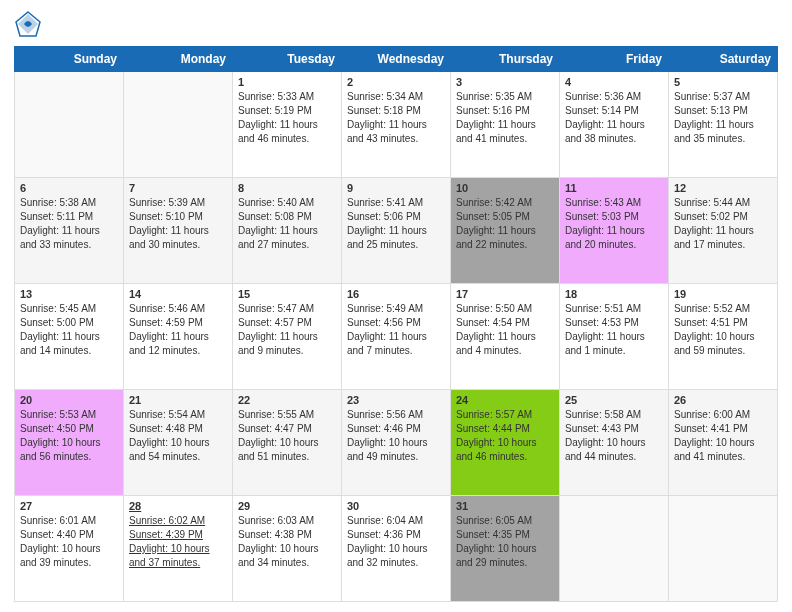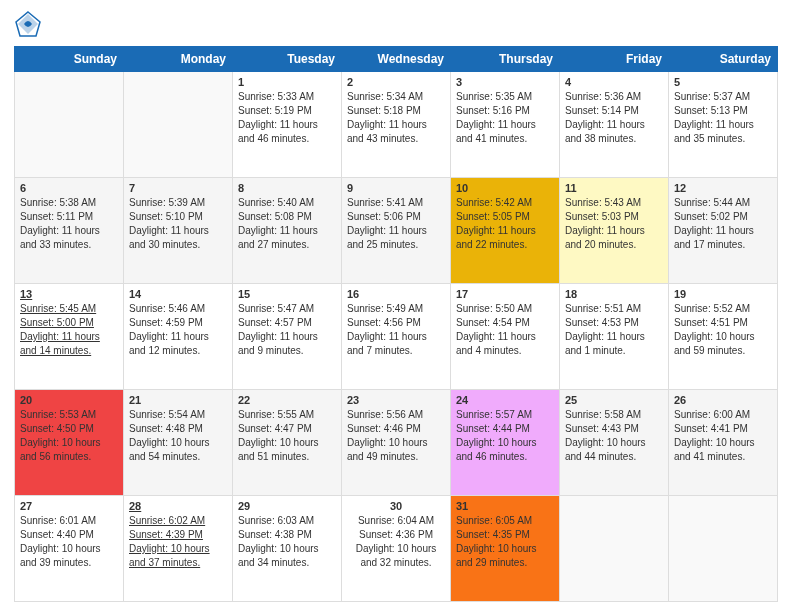--- a/index.html
+++ b/index.html
@@ -181,35 +181,35 @@
             <div class="day-info">Sunrise: 5:39 AM<br>Sunset: 5:10 PM<br>Daylight: 11 hours and 30 minutes.</div>
           </td>
           <td style="background: rgb(245, 245, 245);">
             <span class="day-num">8</span>
             <div class="day-info">Sunrise: 5:40 AM<br>Sunset: 5:08 PM<br>Daylight: 11 hours and 27 minutes.</div>
           </td>
           <td style="background: rgb(245, 245, 245);">
             <span class="day-num">9</span>
             <div class="day-info">Sunrise: 5:41 AM<br>Sunset: 5:06 PM<br>Daylight: 11 hours and 25 minutes.</div>
           </td>
-          <td style="background: #eab308;">
+          <td style="background: #a3a3a3;">
             <span class="day-num">10</span>
             <div class="day-info">Sunrise: 5:42 AM<br>Sunset: 5:05 PM<br>Daylight: 11 hours and 22 minutes.</div>
           </td>
-          <td style="background: #fef9c3;">
+          <td style="background: #f0abfc;">
             <span class="day-num">11</span>
             <div class="day-info">Sunrise: 5:43 AM<br>Sunset: 5:03 PM<br>Daylight: 11 hours and 20 minutes.</div>
           </td>
           <td style="background: rgb(245, 245, 245);">
             <span class="day-num">12</span>
             <div class="day-info">Sunrise: 5:44 AM<br>Sunset: 5:02 PM<br>Daylight: 11 hours and 17 minutes.</div>
           </td>
         </tr>
         <tr>
-          <td style="background: rgb(255, 255, 255); text-decoration: underline;">
+          <td style="background: rgb(255, 255, 255);">
             <span class="day-num">13</span>
             <div class="day-info">Sunrise: 5:45 AM<br>Sunset: 5:00 PM<br>Daylight: 11 hours and 14 minutes.</div>
           </td>
           <td style="background: rgb(255, 255, 255);">
             <span class="day-num">14</span>
             <div class="day-info">Sunrise: 5:46 AM<br>Sunset: 4:59 PM<br>Daylight: 11 hours and 12 minutes.</div>
           </td>
           <td style="background: rgb(255, 255, 255);">
             <span class="day-num">15</span>
             <div class="day-info">Sunrise: 5:47 AM<br>Sunset: 4:57 PM<br>Daylight: 11 hours and 9 minutes.</div>
@@ -225,37 +225,37 @@
           <td style="background: rgb(255, 255, 255);">
             <span class="day-num">18</span>
             <div class="day-info">Sunrise: 5:51 AM<br>Sunset: 4:53 PM<br>Daylight: 11 hours and 1 minute.</div>
           </td>
           <td style="background: rgb(255, 255, 255); margin-left: 30px;">
             <span class="day-num">19</span>
             <div class="day-info">Sunrise: 5:52 AM<br>Sunset: 4:51 PM<br>Daylight: 10 hours and 59 minutes.</div>
           </td>
         </tr>
         <tr>
-          <td style="background: #ef4444;">
+          <td style="background: #f0abfc;">
             <span class="day-num">20</span>
             <div class="day-info">Sunrise: 5:53 AM<br>Sunset: 4:50 PM<br>Daylight: 10 hours and 56 minutes.</div>
           </td>
           <td style="background: rgb(245, 245, 245);">
             <span class="day-num">21</span>
             <div class="day-info">Sunrise: 5:54 AM<br>Sunset: 4:48 PM<br>Daylight: 10 hours and 54 minutes.</div>
           </td>
           <td style="background: rgb(245, 245, 245);">
             <span class="day-num">22</span>
             <div class="day-info">Sunrise: 5:55 AM<br>Sunset: 4:47 PM<br>Daylight: 10 hours and 51 minutes.</div>
           </td>
           <td style="background: rgb(245, 245, 245);">
             <span class="day-num">23</span>
             <div class="day-info">Sunrise: 5:56 AM<br>Sunset: 4:46 PM<br>Daylight: 10 hours and 49 minutes.</div>
           </td>
-          <td style="background: #f0abfc;">
+          <td style="background: #84cc16;">
             <span class="day-num">24</span>
             <div class="day-info">Sunrise: 5:57 AM<br>Sunset: 4:44 PM<br>Daylight: 10 hours and 46 minutes.</div>
           </td>
           <td style="background: rgb(245, 245, 245);">
             <span class="day-num">25</span>
             <div class="day-info">Sunrise: 5:58 AM<br>Sunset: 4:43 PM<br>Daylight: 10 hours and 44 minutes.</div>
           </td>
           <td style="background: rgb(245, 245, 245);">
             <span class="day-num">26</span>
             <div class="day-info">Sunrise: 6:00 AM<br>Sunset: 4:41 PM<br>Daylight: 10 hours and 41 minutes.</div>
@@ -267,25 +267,25 @@
             <div class="day-info">Sunrise: 6:01 AM<br>Sunset: 4:40 PM<br>Daylight: 10 hours and 39 minutes.</div>
           </td>
           <td style="background: rgb(255, 255, 255); text-decoration: underline;">
             <span class="day-num">28</span>
             <div class="day-info">Sunrise: 6:02 AM<br>Sunset: 4:39 PM<br>Daylight: 10 hours and 37 minutes.</div>
           </td>
           <td style="background: rgb(255, 255, 255);">
             <span class="day-num">29</span>
             <div class="day-info">Sunrise: 6:03 AM<br>Sunset: 4:38 PM<br>Daylight: 10 hours and 34 minutes.</div>
           </td>
-          <td style="background: rgb(255, 255, 255); text-align: center;">
+          <td style="background: rgb(255, 255, 255);">
             <span class="day-num">30</span>
             <div class="day-info">Sunrise: 6:04 AM<br>Sunset: 4:36 PM<br>Daylight: 10 hours and 32 minutes.</div>
           </td>
-          <td style="background: #f97316;">
+          <td style="background: #a3a3a3;">
             <span class="day-num">31</span>
             <div class="day-info">Sunrise: 6:05 AM<br>Sunset: 4:35 PM<br>Daylight: 10 hours and 29 minutes.</div>
           </td>
           <td class="empty-cell"></td>
           <td class="empty-cell"></td>
         </tr>
       </tbody>
   </table>
 </div>
 

